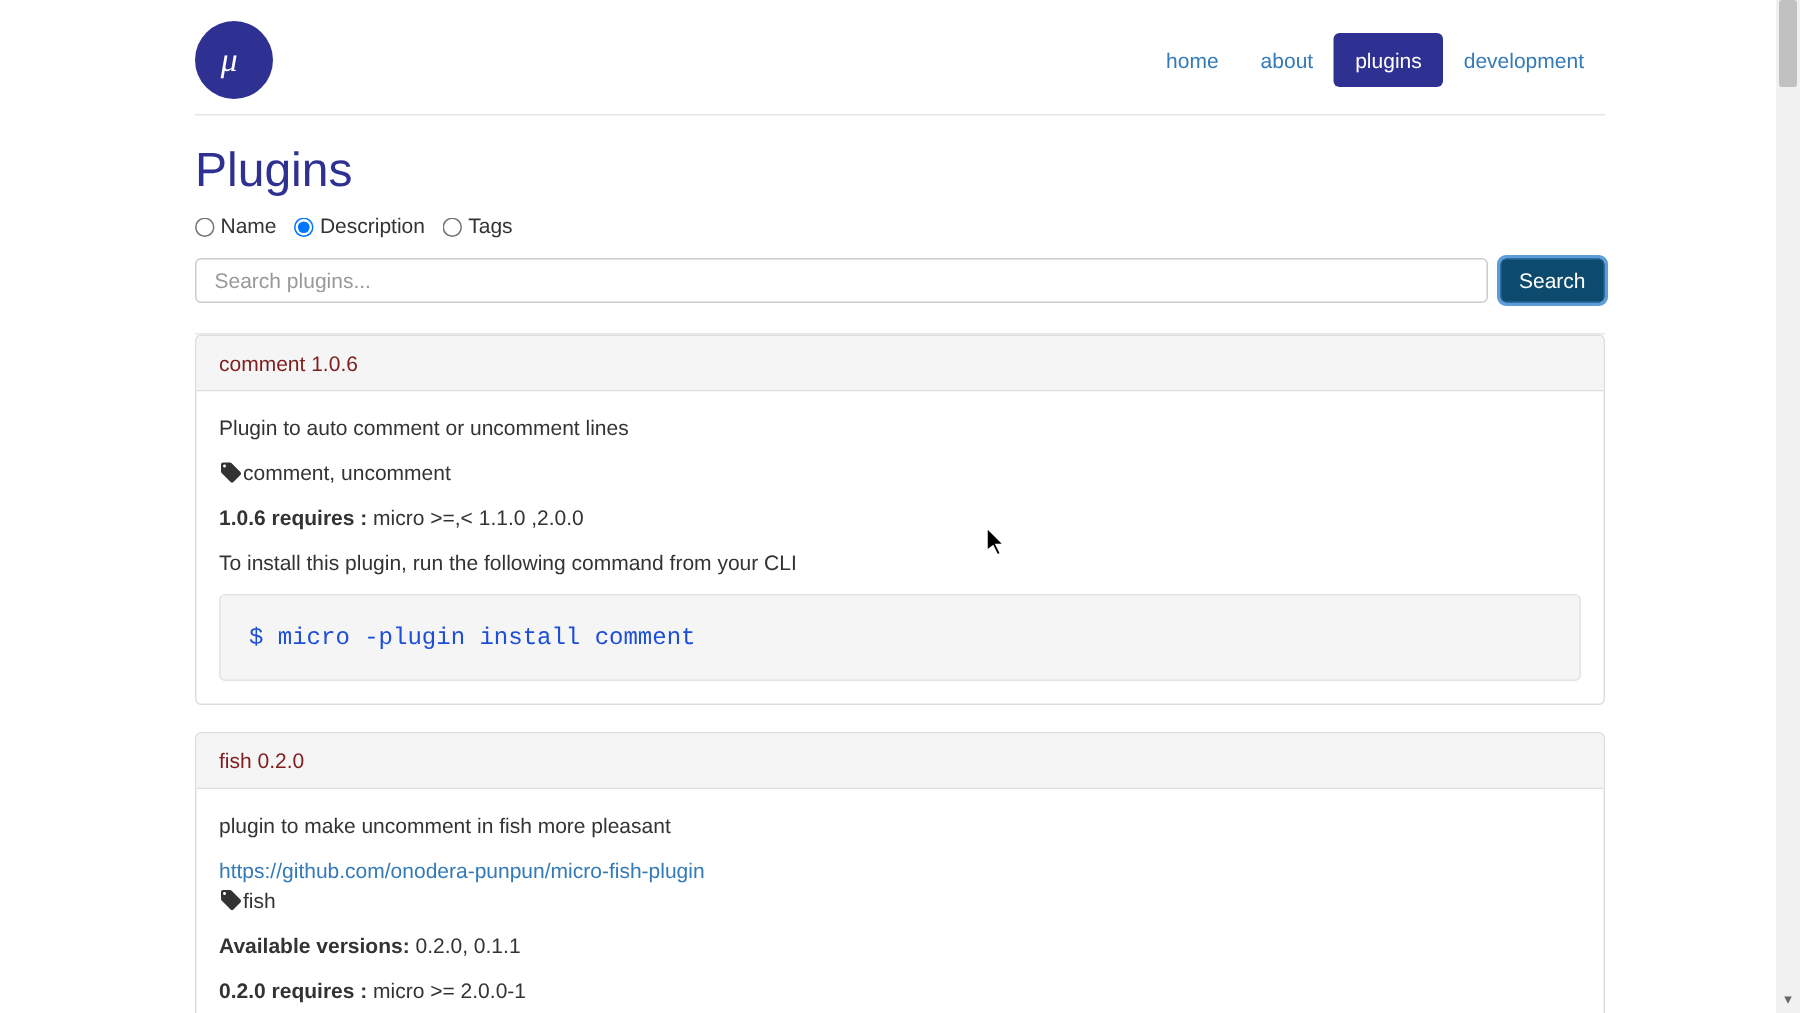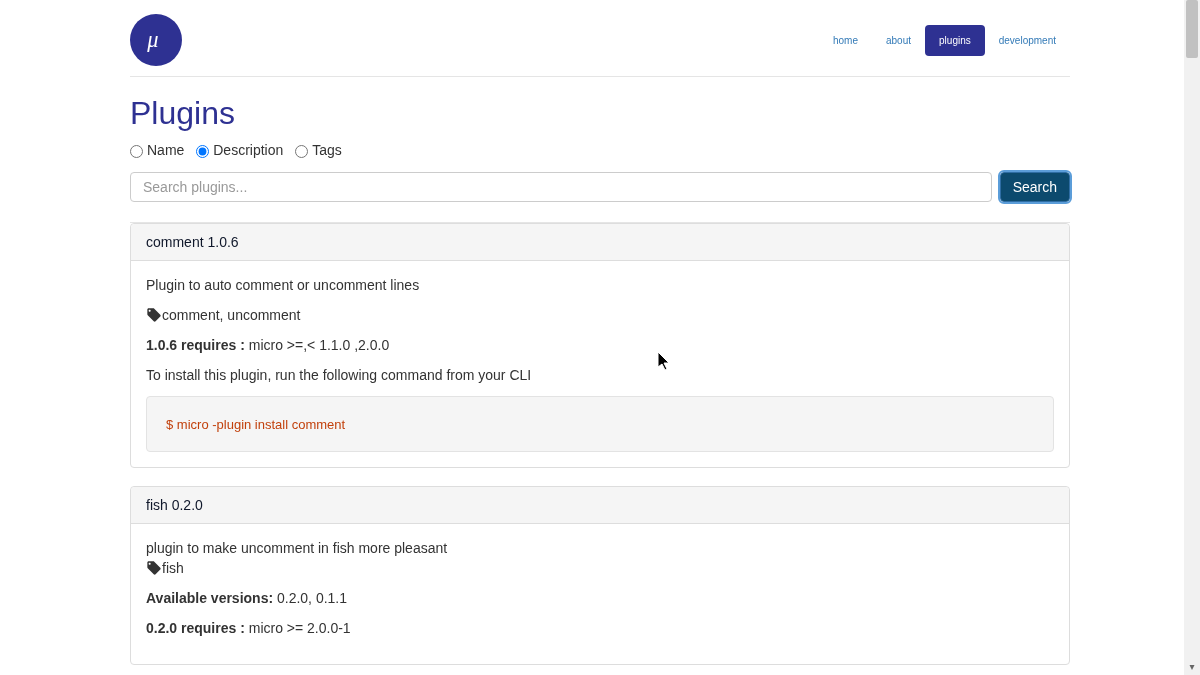--- a/index.html
+++ b/index.html
@@ -2,39 +2,39 @@
 <html><head>
   <meta charset="utf-8">
   <style>
     * { box-sizing: border-box; margin: 0; padding: 0; }
     body { font-family: -apple-system, BlinkMacSystemFont, "Segoe UI", Helvetica, Arial, sans-serif; font-size: 14px; color: #333; background: #fff; }
     .container { max-width: 940px; margin: 0 auto; padding: 0 0; }
     .navbar { display: flex; justify-content: space-between; align-items: center; padding: 14px 0 10px 0; border-bottom: 1px solid #e5e5e5; }
     .logo { width: 52px; height: 52px; border-radius: 50%; background: #2e3192; display: flex; align-items: center; justify-content: center; }
     .logo svg { width: 32px; height: 32px; }
     .nav-links { display: flex; gap: 0; align-items: center; }
-    .nav-links a { color: #337ab7; text-decoration: none; font-size: 10px; padding: 10px 14px; border-radius: 4px; }
+    .nav-links a { color: #337ab7; text-decoration: none; font-size: 14px; padding: 10px 14px; border-radius: 4px; }
     .nav-links a.active { background: #2e3192; color: #fff; }
     .page-title { color: #2e3192; font-size: 32px; font-weight: 500; margin-top: 18px; margin-bottom: 10px; }
     .search-options { margin-bottom: 14px; font-size: 14px; }
     .search-options label { margin-right: 8px; }
     .search-options input[type="radio"] { margin-right: 4px; vertical-align: middle; }
     .search-row { display: flex; gap: 8px; padding-bottom: 20px; border-bottom: 1px solid #e5e5e5; }
     .search-row input[type="text"] { flex: 1; padding: 6px 12px; font-size: 14px; border: 1px solid #ccc; border-radius: 4px; color: #555; background: #fff; }
     .search-row input[type="text"]::placeholder { color: #999; }
     .search-btn { background: #0c4a6e; color: #fff; border: 1px solid #2e6da4; padding: 5px 12px; border-radius: 4px; font-size: 14px; cursor: pointer; outline: 2px solid #5b9dd9; outline-offset: 0; }
     .panel { border: 1px solid #ddd; border-radius: 4px; margin-bottom: 18px; }
-    .panel-heading { background: #f5f5f5; border-bottom: 1px solid #ddd; padding: 10px 15px; border-radius: 4px 4px 0 0; font-size: 14px; color: #0f172a; }
+    .panel-heading { background: #f5f5f5; border-bottom: 1px solid #ddd; padding: 10px 15px; border-radius: 4px 4px 0 0; font-size: 14px; color: #7f1d1d; }
     .panel-body { padding: 15px; }
     .panel-body p { margin-bottom: 10px; font-size: 14px; line-height: 1.42; }
     .panel-body a { color: #337ab7; text-decoration: none; }
     .tag-icon { display: inline-block; vertical-align: middle; }
     .tag-icon svg { width: 16px; height: 16px; fill: #333; vertical-align: text-bottom; }
     .well { background: #f5f5f5; border: 1px solid #e3e3e3; border-radius: 4px; padding: 19px; margin-bottom: 0; }
-    .well code { font-family: Liberation Sans, sans-serif; color: #c2410c; font-size: 13px; }
+    .well code { font-family: Liberation Mono, monospace; color: #1d4ed8; font-size: 16px; }
     .scrollbar-track { position: fixed; right: 0; top: 0; width: 16px; height: 100%; background: #f1f1f1; }
     .scrollbar-thumb { position: absolute; right: 2px; top: 0; width: 12px; height: 58px; background: #c1c1c1; border-radius: 2px; }
     .scrollbar-arrow { position: absolute; right: 0; width: 16px; height: 16px; background: #f1f1f1; text-align: center; font-size: 10px; color: #666; line-height: 16px; }
     .scrollbar-arrow.up { top: 0; }
     .scrollbar-arrow.down { bottom: 0; }
     .cursor { position: fixed; left: 658px; top: 352px; pointer-events: none; }
     .cursor svg { width: 14px; height: 20px; }
     strong { font-weight: 700; }
   </style>
 </head>
@@ -82,20 +82,21 @@
       <div class="well">
         <code>$ micro -plugin install comment</code>
       </div>
     </div>
   </div>
 
   <div class="panel">
     <div class="panel-heading">fish 0.2.0</div>
     <div class="panel-body">
       <p>plugin to make uncomment in fish more pleasant</p>
+      <p><a href="#">https://github.com/onodera-punpun/micro-fish-plugin</a></p>
       <p style="margin-top:-10px;">
         <span class="tag-icon"><svg viewBox="0 0 24 24">
               <path d="M21.41 11.58l-9-9C12.05 2.22 11.55 2 11 2H4c-1.1 0-2 .9-2 2v7c0 .55.22 1.05.59 1.42l9 9c.36.36.86.58 1.41.58s1.05-.22 1.41-.59l7-7c.37-.36.59-.86.59-1.41s-.23-1.06-.59-1.42zM5.5 7C4.67 7 4 6.33 4 5.5S4.67 4 5.5 4 7 4.67 7 5.5 6.33 7 5.5 7z"></path>
             </svg></span><span>fish</span>
       </p>
       <p><strong>Available versions:</strong><span> 0.2.0, 0.1.1</span></p>
       <p><strong>0.2.0 requires :</strong><span> micro &gt;= 2.0.0-1</span></p>
     </div>
   </div>
 </div>

